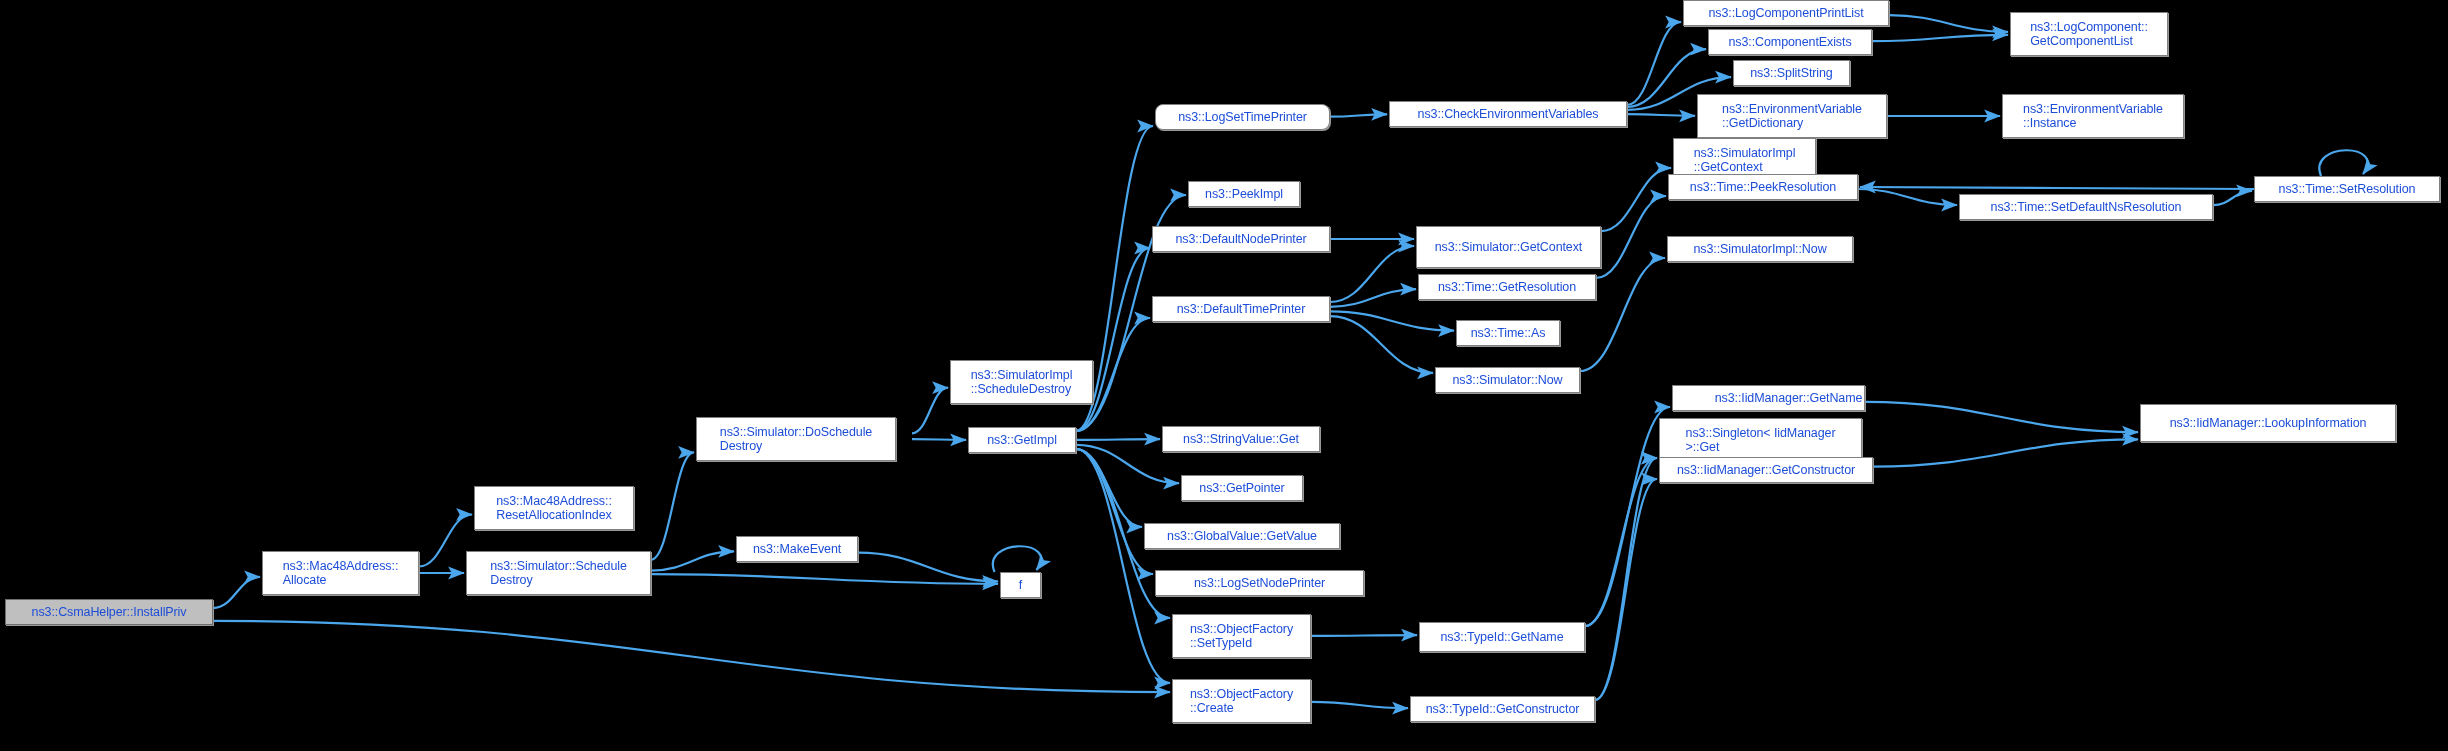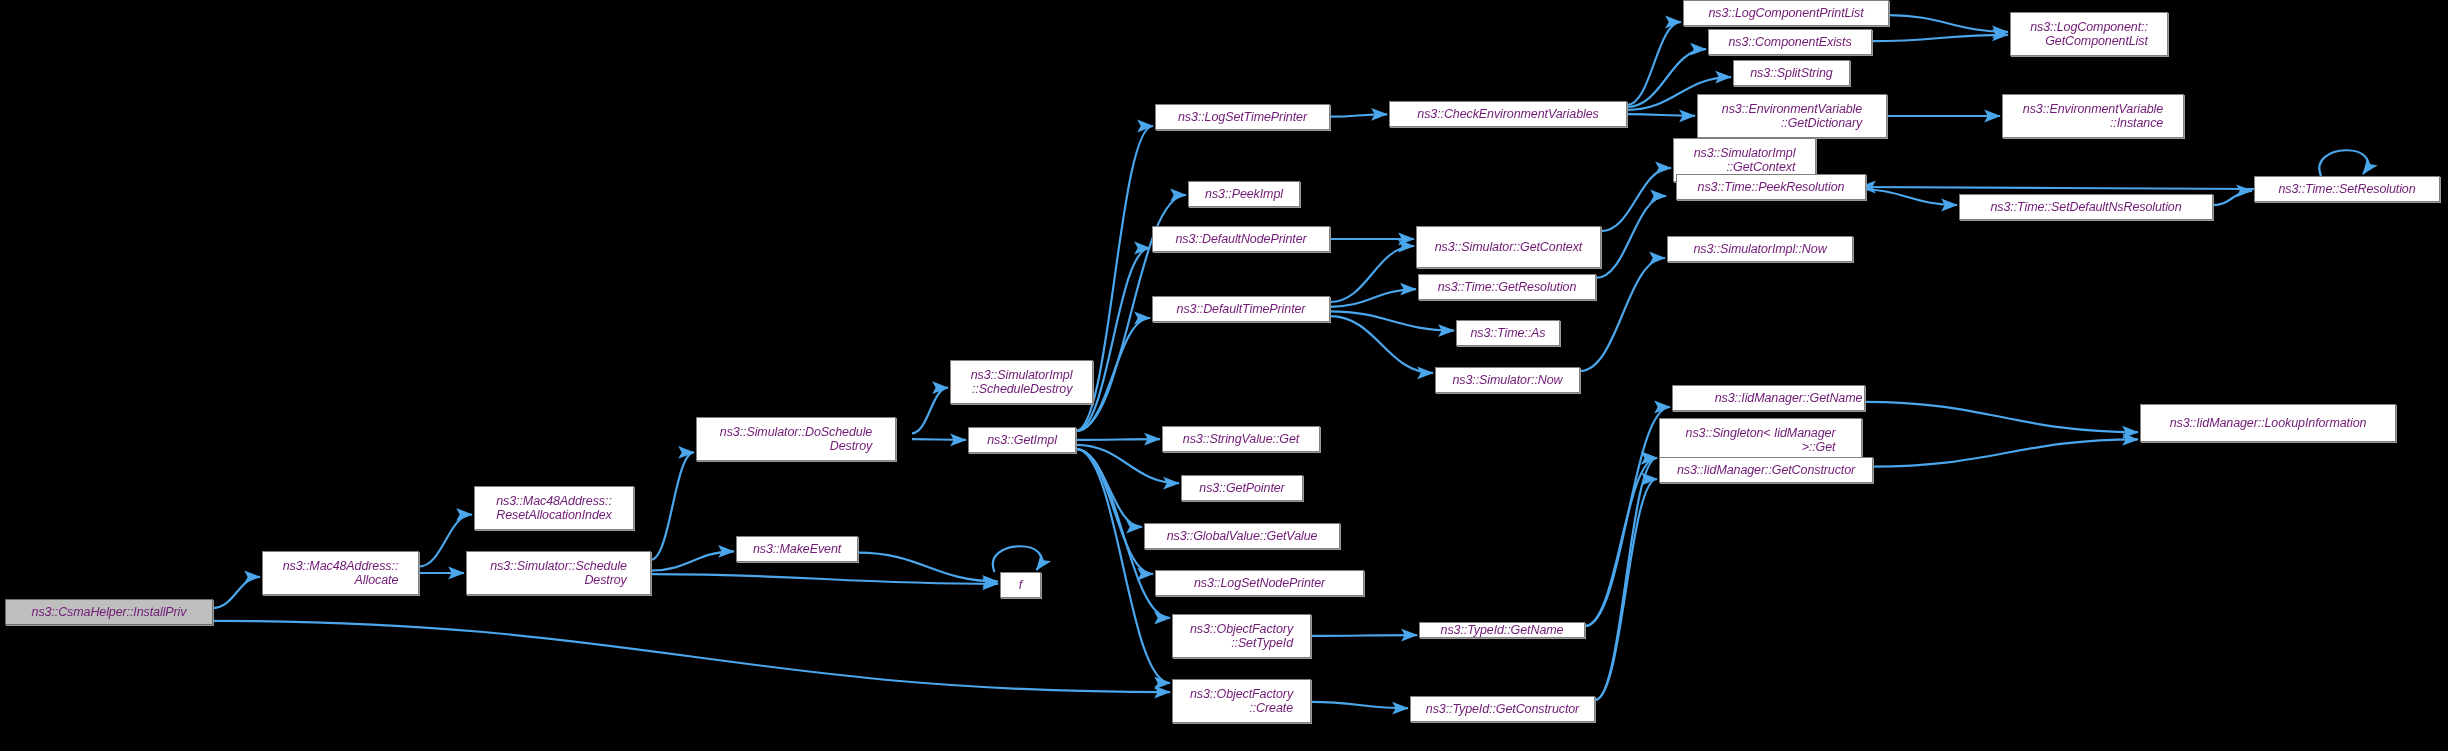--- a/index.html
+++ b/index.html
@@ -19,32 +19,31 @@
     position: absolute;
     left: 0; top: 0;
     width: 2448px; height: 751px;
     overflow: visible;
   }
   .node {
     position: absolute;
     box-sizing: border-box;
     background: #ffffff;
     border: 1px solid #808080;
-    color: #701a75;
+    color: #1d4ed8;
     display: flex;
     align-items: center;
     justify-content: center;
-    text-align: right;
+    text-align: left;
     font-size: 12.5px;
     line-height: 14px;
     letter-spacing: -0.1px;
     white-space: pre-line;
     box-shadow: 1px 1px 0 0 #999;
     overflow: hidden;
-    font-style: italic;
   }
   .node.root {
     background: #bfbfbf;
     border: 1px solid #6e6e6e;
   }
   .node-label { display: block; padding: 0 3px; }
 </style>
 </head>
 <body>
 
@@ -115,47 +114,47 @@
 ResetAllocationIndex</span></div>
       <div class="node" style="left: 466px; top: 551px; width: 185px; height: 44px;"><span class="node-label">ns3::Simulator::Schedule
 Destroy</span></div>
       <div class="node" style="left: 736px; top: 536px; width: 122px; height: 26px;"><span class="node-label">ns3::MakeEvent</span></div>
       <div class="node" style="left: 1000px; top: 572px; width: 41px; height: 26px;"><span class="node-label">f</span></div>
       <div class="node" style="left: 696px; top: 417px; width: 200px; height: 44px;"><span class="node-label">ns3::Simulator::DoSchedule
 Destroy</span></div>
       <div class="node" style="left: 950px; top: 360px; width: 143px; height: 44px;"><span class="node-label">ns3::SimulatorImpl
 ::ScheduleDestroy</span></div>
       <div class="node" style="left: 968px; top: 427px; width: 108px; height: 26px;"><span class="node-label">ns3::GetImpl</span></div>
-      <div class="node" style="left: 1155px; top: 104px; width: 175px; height: 26px;"><span class="node-label">ns3::LogSetTimePrinter</span></div>
+      <div class="node" style="left: 1155px; top: 104px; width: 175px; height: 26px; border-radius: 8px;"><span class="node-label">ns3::LogSetTimePrinter</span></div>
       <div class="node" style="left: 1188px; top: 173px; width: 112px; height: 26px; margin-top: 8px;"><span class="node-label">ns3::PeekImpl</span></div>
       <div class="node" style="left: 1152px; top: 226px; width: 178px; height: 26px;"><span class="node-label">ns3::DefaultNodePrinter</span></div>
       <div class="node" style="left: 1152px; top: 296px; width: 178px; height: 26px;"><span class="node-label">ns3::DefaultTimePrinter</span></div>
       <div class="node" style="left: 1162px; top: 426px; width: 158px; height: 26px;"><span class="node-label">ns3::StringValue::Get</span></div>
       <div class="node" style="left: 1181px; top: 475px; width: 122px; height: 26px;"><span class="node-label">ns3::GetPointer</span></div>
       <div class="node" style="left: 1144px; top: 523px; width: 196px; height: 26px;"><span class="node-label">ns3::GlobalValue::GetValue</span></div>
       <div class="node" style="left: 1155px; top: 570px; width: 209px; height: 26px;"><span class="node-label">ns3::LogSetNodePrinter</span></div>
       <div class="node" style="left: 1172px; top: 614px; width: 139px; height: 44px;"><span class="node-label">ns3::ObjectFactory
 ::SetTypeId</span></div>
       <div class="node" style="left: 1172px; top: 679px; width: 139px; height: 44px;"><span class="node-label">ns3::ObjectFactory
 ::Create</span></div>
       <div class="node" style="left: 1389px; top: 101px; width: 238px; height: 26px;"><span class="node-label">ns3::CheckEnvironmentVariables</span></div>
       <div class="node" style="left: 1416px; top: 226px; width: 185px; height: 42px;"><span class="node-label">ns3::Simulator::GetContext</span></div>
       <div class="node" style="left: 1418px; top: 274px; width: 178px; height: 26px;"><span class="node-label">ns3::Time::GetResolution</span></div>
       <div class="node" style="left: 1456px; top: 320px; width: 104px; height: 26px;"><span class="node-label">ns3::Time::As</span></div>
       <div class="node" style="left: 1435px; top: 367px; width: 145px; height: 26px;"><span class="node-label">ns3::Simulator::Now</span></div>
-      <div class="node" style="left: 1419px; top: 622px; width: 166px; height: 16px;"><span class="node-label">ns3::TypeId::GetName</span></div>
+      <div class="node" style="left: 1419px; top: 622px; width: 166px; height: 30px;"><span class="node-label">ns3::TypeId::GetName</span></div>
       <div class="node" style="left: 1410px; top: 696px; width: 185px; height: 26px;"><span class="node-label">ns3::TypeId::GetConstructor</span></div>
       <div class="node" style="left: 1683px; top: 0px; width: 206px; height: 26px;"><span class="node-label">ns3::LogComponentPrintList</span></div>
       <div class="node" style="left: 1708px; top: 29px; width: 164px; height: 26px;"><span class="node-label">ns3::ComponentExists</span></div>
       <div class="node" style="left: 1733px; top: 60px; width: 117px; height: 26px;"><span class="node-label">ns3::SplitString</span></div>
       <div class="node" style="left: 1697px; top: 94px; width: 190px; height: 44px;"><span class="node-label">ns3::EnvironmentVariable
 ::GetDictionary</span></div>
       <div class="node" style="left: 1673px; top: 138px; width: 143px; height: 44px;"><span class="node-label">ns3::SimulatorImpl
 ::GetContext</span></div>
-      <div class="node" style="left: 1668px; top: 174px; width: 190px; height: 26px; margin-left: 8px;"><span class="node-label">ns3::Time::PeekResolution</span></div>
+      <div class="node" style="left: 1668px; top: 174px; width: 190px; height: 26px;"><span class="node-label">ns3::Time::PeekResolution</span></div>
       <div class="node" style="left: 1667px; top: 236px; width: 186px; height: 26px;"><span class="node-label">ns3::SimulatorImpl::Now</span></div>
       <div class="node" style="left: 1672px; top: 385px; width: 193px; height: 26px; padding-left: 40px;"><span class="node-label">ns3::IidManager::GetName</span></div>
       <div class="node" style="left: 1659px; top: 418px; width: 203px; height: 44px;"><span class="node-label">ns3::Singleton&lt; IidManager
 &gt;::Get</span></div>
       <div class="node" style="left: 1659px; top: 457px; width: 214px; height: 26px;"><span class="node-label">ns3::IidManager::GetConstructor</span></div>
       <div class="node" style="left: 2010px; top: 12px; width: 158px; height: 44px;"><span class="node-label">ns3::LogComponent::
 GetComponentList</span></div>
       <div class="node" style="left: 2002px; top: 94px; width: 182px; height: 44px;"><span class="node-label">ns3::EnvironmentVariable
 ::Instance</span></div>
       <div class="node" style="left: 1959px; top: 194px; width: 254px; height: 26px;"><span class="node-label">ns3::Time::SetDefaultNsResolution</span></div>

